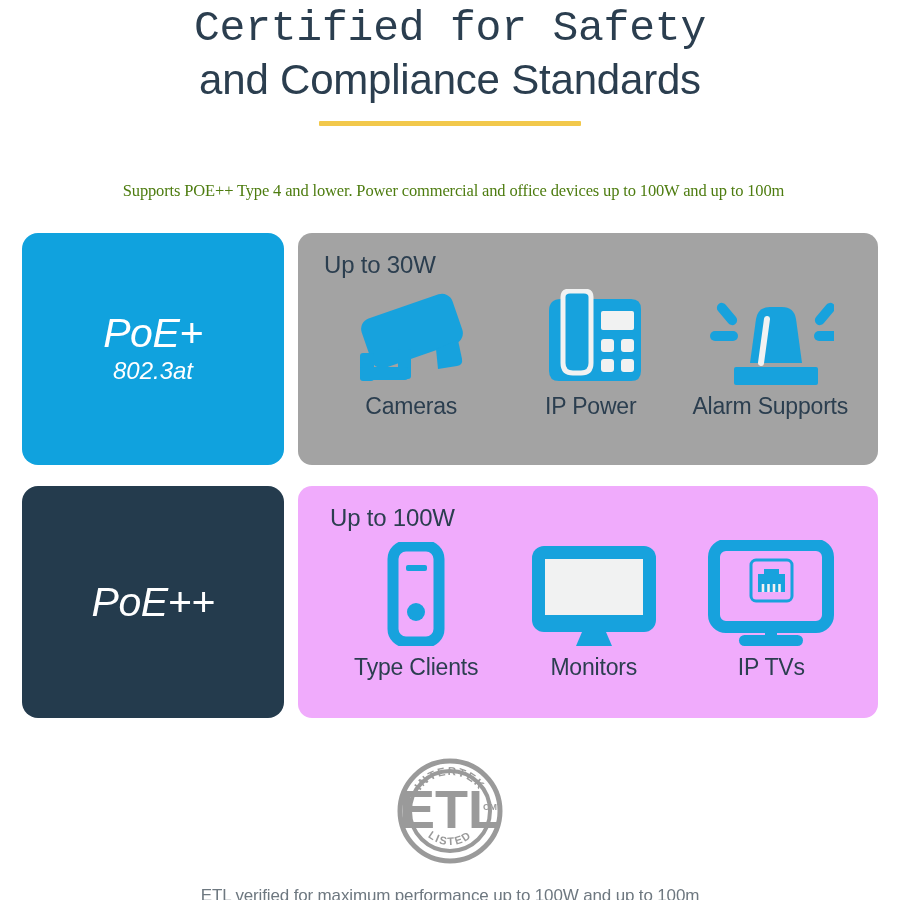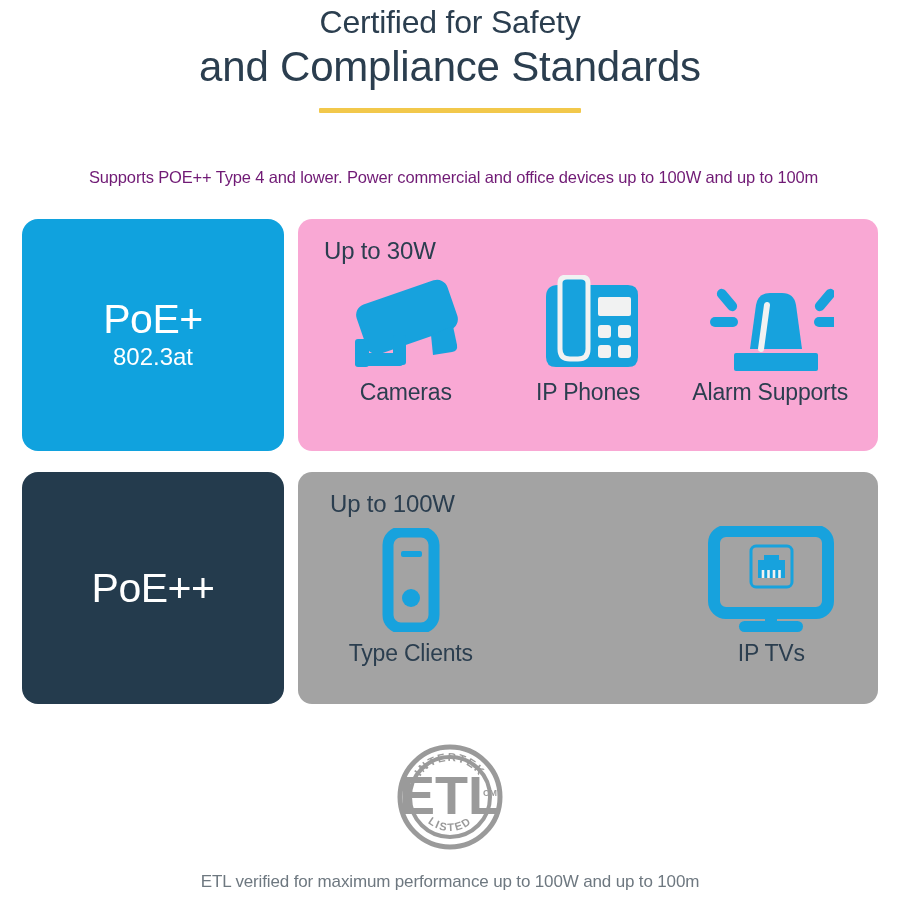--- a/index.html
+++ b/index.html
@@ -19,37 +19,38 @@
   .header {
     padding-top: 4px;
     text-align: center;
   }
   .title-line {
     color: #2b3e4f;
     font-weight: 400;
     letter-spacing: -0.2px;
     line-height: 1.18;
   }
-  .title-line-1 { font-size: 32px; }
+  .title-line-1 { font-size: 43px; font-family: Liberation Mono, monospace; }
   .title-line-2 { font-size: 42px; }
 
   .accent-bar {
     width: 262px;
     height: 5px;
     background: #f2c84b;
     margin: 17px auto 0 auto;
     border-radius: 1px;
   }
 
   .subtitle {
     margin: 55px 0 0 7px;
     text-align: center;
-    color: #701a75;
+    color: #4d7c0f;
     font-size: 16.5px;
     letter-spacing: -0.15px;
+    font-family: Liberation Serif, serif;
   }
 
   
   .rows {
     margin-top: 32px;
     padding: 0 22px;
   }
   .row {
     display: flex;
     align-items: stretch;
@@ -60,22 +61,22 @@
   .badge {
     width: 262px;
     border-radius: 16px;
     display: flex;
     flex-direction: column;
     align-items: center;
     justify-content: center;
     color: #ffffff;
     flex: 0 0 auto;
   }
-  .badge-blue { background: #10a2de; }
-  .badge-navy { background: #243b4d; }
+  .badge-blue { background: #10a2de; font-style: italic; }
+  .badge-navy { background: #243b4d; font-style: italic; }
 
   .badge-title {
     font-size: 41px;
     font-weight: 400;
     line-height: 1.05;
     letter-spacing: -0.5px;
   }
   .badge-sub {
     font-size: 24px;
     font-weight: 400;
@@ -96,21 +97,21 @@
   .panel-title {
     color: #2b3e4f;
     font-size: 24px;
     letter-spacing: -0.2px;
     margin: 2px 0 0 8px;
   }
 
   .items {
     display: flex;
     align-items: flex-end;
-    justify-content: space-between;
+    justify-content: flex-end;
     margin-top: 6px;
   }
   .item {
     display: flex;
     flex-direction: column;
     align-items: center;
     width: 33%;
   }
   .item-icon {
     height: 104px;
@@ -156,21 +157,21 @@
 </div>
 
 <div class="rows">
 
   <div class="row row-1" style="height:232px;">
     <div class="badge badge-blue" style="background: rgb(16, 162, 222); color: rgb(255, 255, 255);">
       <div class="badge-title">PoE+</div>
       <div class="badge-sub">802.3at</div>
     </div>
 
-    <div class="panel" style="background: #f9a8d4;">
+    <div class="panel" style="background: #a3a3a3;">
       <div class="panel-title">Up to 30W</div>
       <div class="items">
 
         <div class="item">
           <div class="item-icon">
             <svg width="118" height="92" viewBox="0 0 118 92" aria-hidden="true">
               <g fill="#17a2dd">
                 <rect x="12" y="12" width="96" height="52" rx="11" ry="11" transform="rotate(-19 60 38)"></rect>
                 <path d="M84 56 L106 47 L110 66 Q111 72 105 73 L86 76 Z"></path>
                 <rect x="46" y="56" width="13" height="30" rx="3"></rect>
@@ -187,21 +188,21 @@
             <svg width="104" height="96" viewBox="0 0 104 96" aria-hidden="true">
               <path d="M10 22 Q10 10 22 10 H92 Q102 10 102 20 V82 Q102 92 92 92 H20 Q10 92 10 82 Z" fill="#17a2dd"></path>
               <path d="M24 8 Q24 2 31 2 H45 Q52 2 52 8 V74 Q52 84 42 84 H34 Q24 84 24 74 Z" fill="#17a2dd" stroke="#f1f2f2" stroke-width="5"></path>
               <rect x="62" y="22" width="33" height="19" rx="2" fill="#f1f2f2"></rect>
               <rect x="62" y="50" width="13" height="13" rx="3" fill="#f1f2f2"></rect>
               <rect x="82" y="50" width="13" height="13" rx="3" fill="#f1f2f2"></rect>
               <rect x="62" y="70" width="13" height="13" rx="3" fill="#f1f2f2"></rect>
               <rect x="82" y="70" width="13" height="13" rx="3" fill="#f1f2f2"></rect>
             </svg>
           </div>
-          <div class="item-label">IP Phones</div>
+          <div class="item-label">IP Power</div>
         </div>
 
         <div class="item">
           <div class="item-icon">
             <svg width="128" height="98" viewBox="0 0 128 98" aria-hidden="true">
               <g fill="#17a2dd">
                 <path d="M44 76 L50 32 Q52 20 64 20 H76 Q88 20 90 32 L96 76 Z"></path>
                 <rect x="28" y="80" width="84" height="18" rx="2"></rect>
                 <rect x="16" y="14" width="10" height="26" rx="5" transform="rotate(-40 21 27)"></rect>
                 <rect x="4" y="44" width="28" height="10" rx="5"></rect>
@@ -216,35 +217,45 @@
 
       </div>
     </div>
   </div>
 
   <div class="row row-2" style="height:232px;">
     <div class="badge badge-navy" style="background: rgb(36, 59, 77); color: rgb(255, 255, 255);">
       <div class="badge-title">PoE++</div>
     </div>
 
-    <div class="panel" style="background: #a3a3a3; padding-left: 24px;">
+    <div class="panel" style="background: #f0abfc; padding-left: 24px;">
       <div class="panel-title">Up to 100W</div>
       <div class="items">
 
         <div class="item">
           <div class="item-icon">
             <svg width="62" height="104" viewBox="0 0 62 104" aria-hidden="true">
               <rect x="8" y="4" width="46" height="96" rx="13" ry="13" fill="none" stroke="#17a2dd" stroke-width="11"></rect>
               <rect x="21" y="23" width="21" height="6" rx="2" fill="#17a2dd"></rect>
               <circle cx="31" cy="70" r="9" fill="#17a2dd"></circle>
             </svg>
           </div>
           <div class="item-label">Type Clients</div>
         </div>
 
+        <div class="item">
+          <div class="item-icon">
+            <svg width="132" height="104" viewBox="0 0 132 104" aria-hidden="true">
+              <rect x="4" y="4" width="124" height="86" rx="12" ry="12" fill="#17a2dd"></rect>
+              <rect x="17" y="17" width="98" height="56" fill="#f1f2f2"></rect>
+              <path d="M54 90 L78 90 L84 104 L48 104 Z" fill="#17a2dd"></path>
+            </svg>
+          </div>
+          <div class="item-label">Monitors</div>
+        </div>
 
         <div class="item">
           <div class="item-icon">
             <svg width="128" height="106" viewBox="0 0 128 106" aria-hidden="true">
               <rect x="7" y="5" width="114" height="82" rx="12" ry="12" fill="none" stroke="#17a2dd" stroke-width="12"></rect>
               <rect x="58" y="87" width="12" height="12" fill="#17a2dd"></rect>
               <rect x="32" y="95" width="64" height="11" rx="5.5" fill="#17a2dd"></rect>
               <rect x="44" y="20" width="41" height="41" rx="5" fill="none" stroke="#17a2dd" stroke-width="3"></rect>
               <path d="M57 34 V29 H72 V34 H78 V52 H51 V34 Z" fill="#17a2dd"></path>
               <g stroke="#f1f2f2" stroke-width="2.6">

